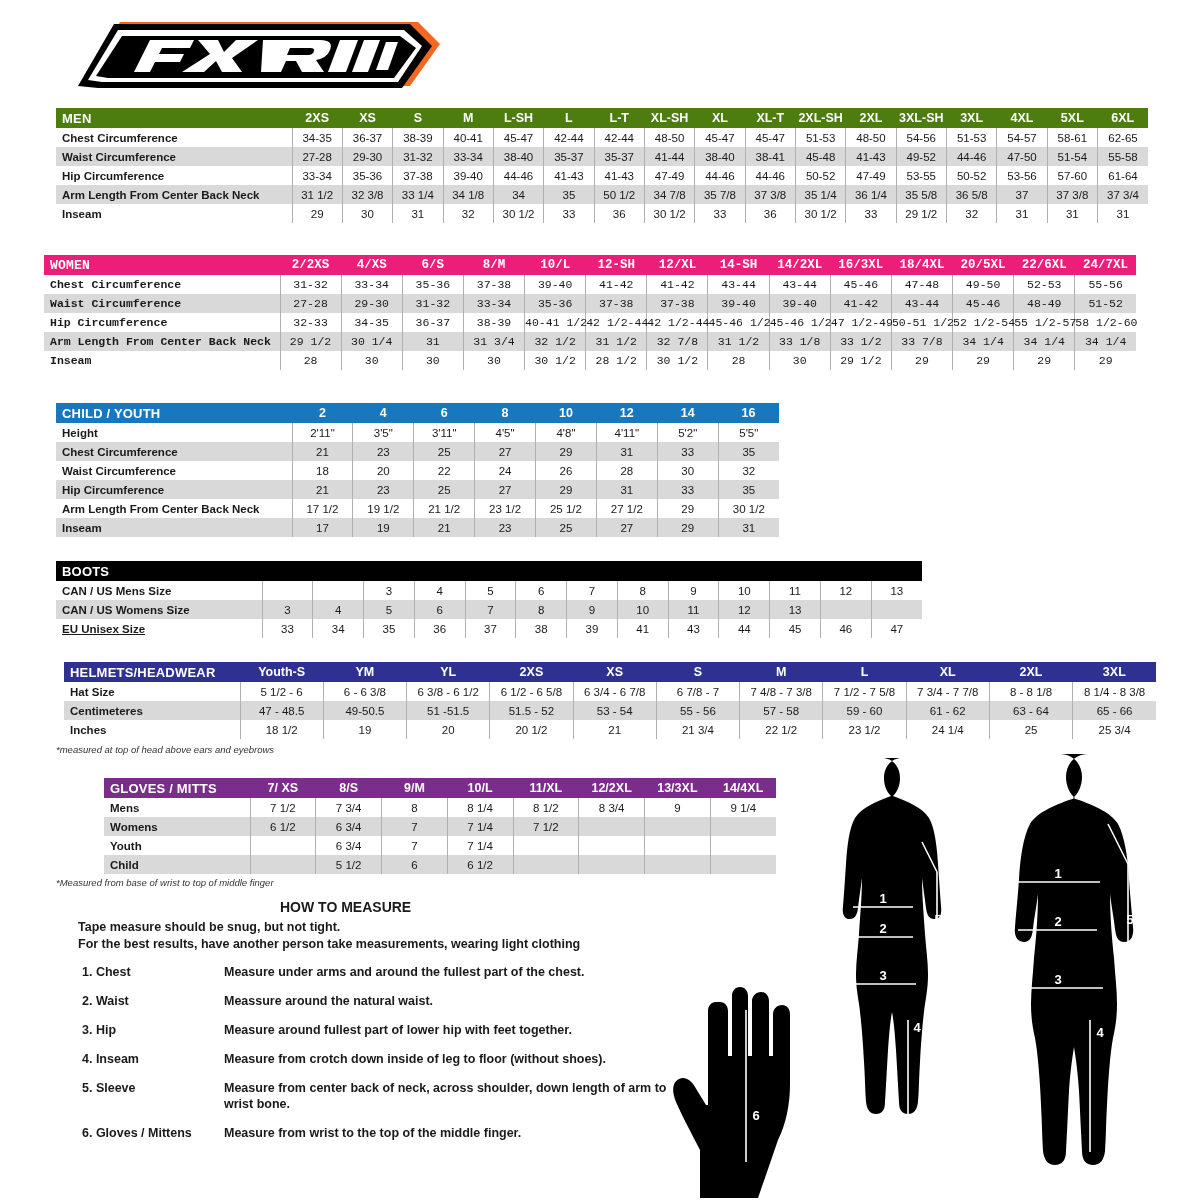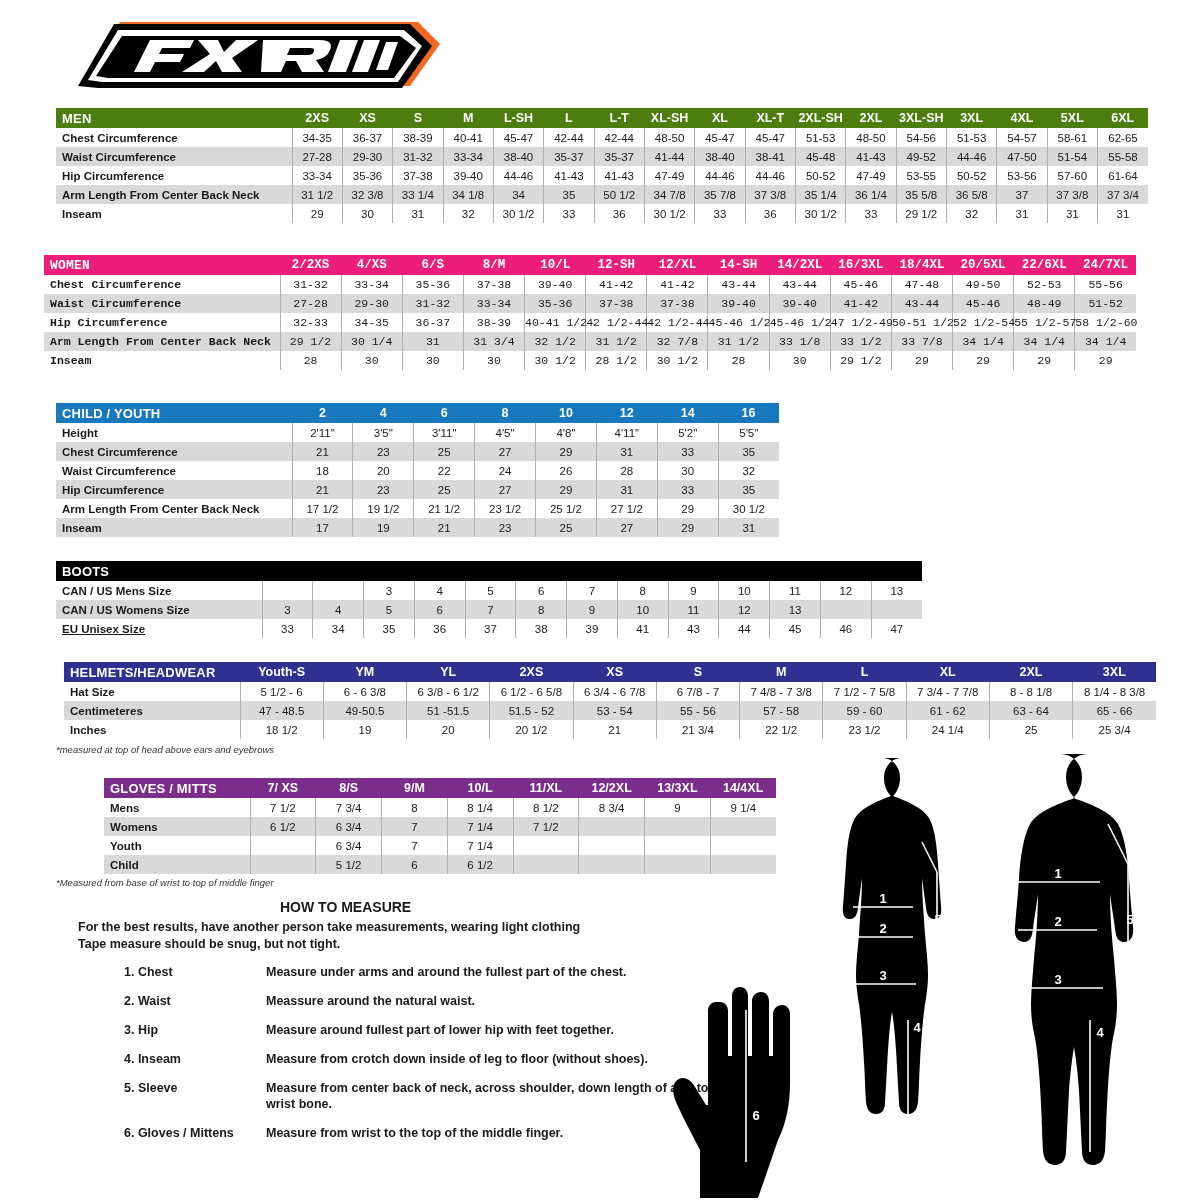--- a/index.html
+++ b/index.html
@@ -110,21 +110,20 @@
     font-weight: bold;
     line-height: 17px;
   }
   .htm-list {
     position: absolute;
     left: 78px;
     top: 964px;
     width: 620px;
     font-size: 12.5px;
     font-weight: bold;
-    margin-left: 42px;
   }
   .htm-row {
     display: flex;
     margin-bottom: 13px;
     line-height: 16px;
   }
   .htm-num {
     width: 142px;
     flex: 0 0 142px;
     padding-left: 4px;
@@ -664,22 +663,22 @@
           <td class="sep"></td>
         </tr>
       </tbody>
     </table>
 
   <div class="footnote fn-helmets">*measured at top of head above ears and eyebrows</div>
   <div class="footnote fn-gloves">*Measured from base of wrist to top of middle finger</div>
 
   <div class="htm-title">HOW TO MEASURE</div>
   <div class="htm-intro">
+    <div>Tape measure should be snug, but not tight.</div>
     <div>For the best results, have another person take measurements, wearing light clothing</div>
-    <div>Tape measure should be snug, but not tight.</div>
   </div>
   <div class="htm-list">
       <div class="htm-row">
         <div class="htm-num">1. Chest</div>
         <div class="htm-desc">Measure under arms and around the fullest part of the chest.</div>
       </div>
       <div class="htm-row">
         <div class="htm-num">2. Waist</div>
         <div class="htm-desc">Meassure around the natural waist.</div>
       </div>

